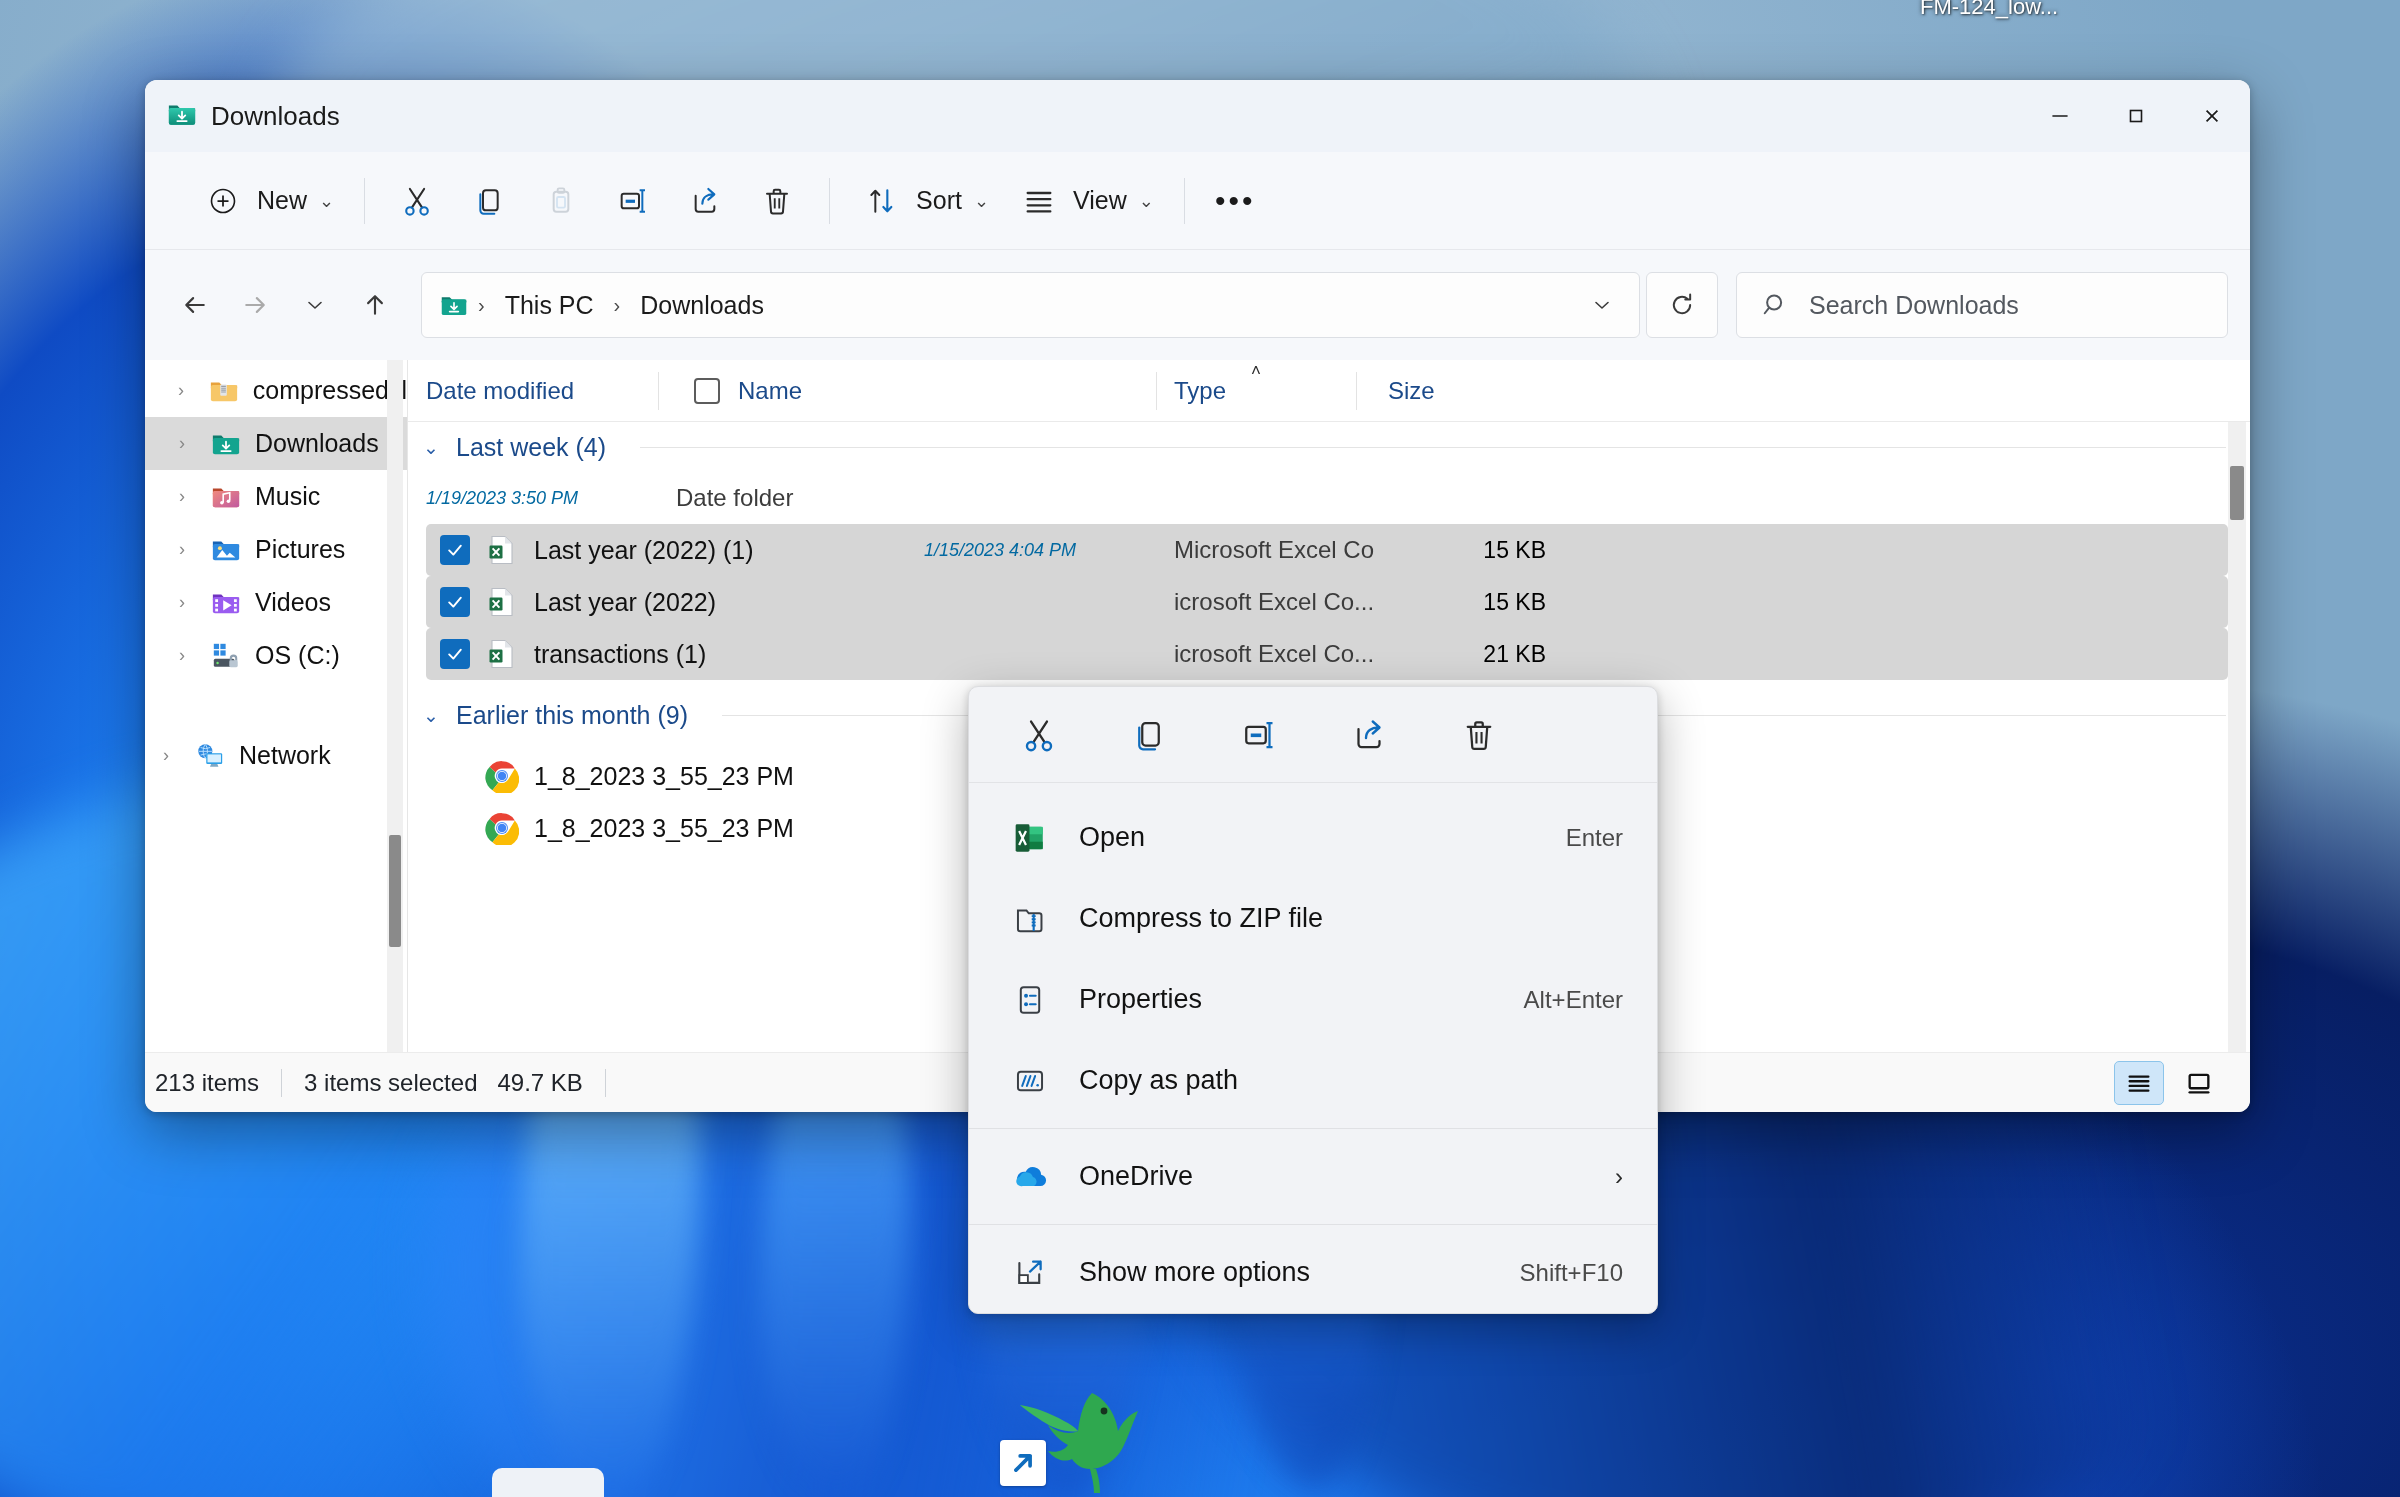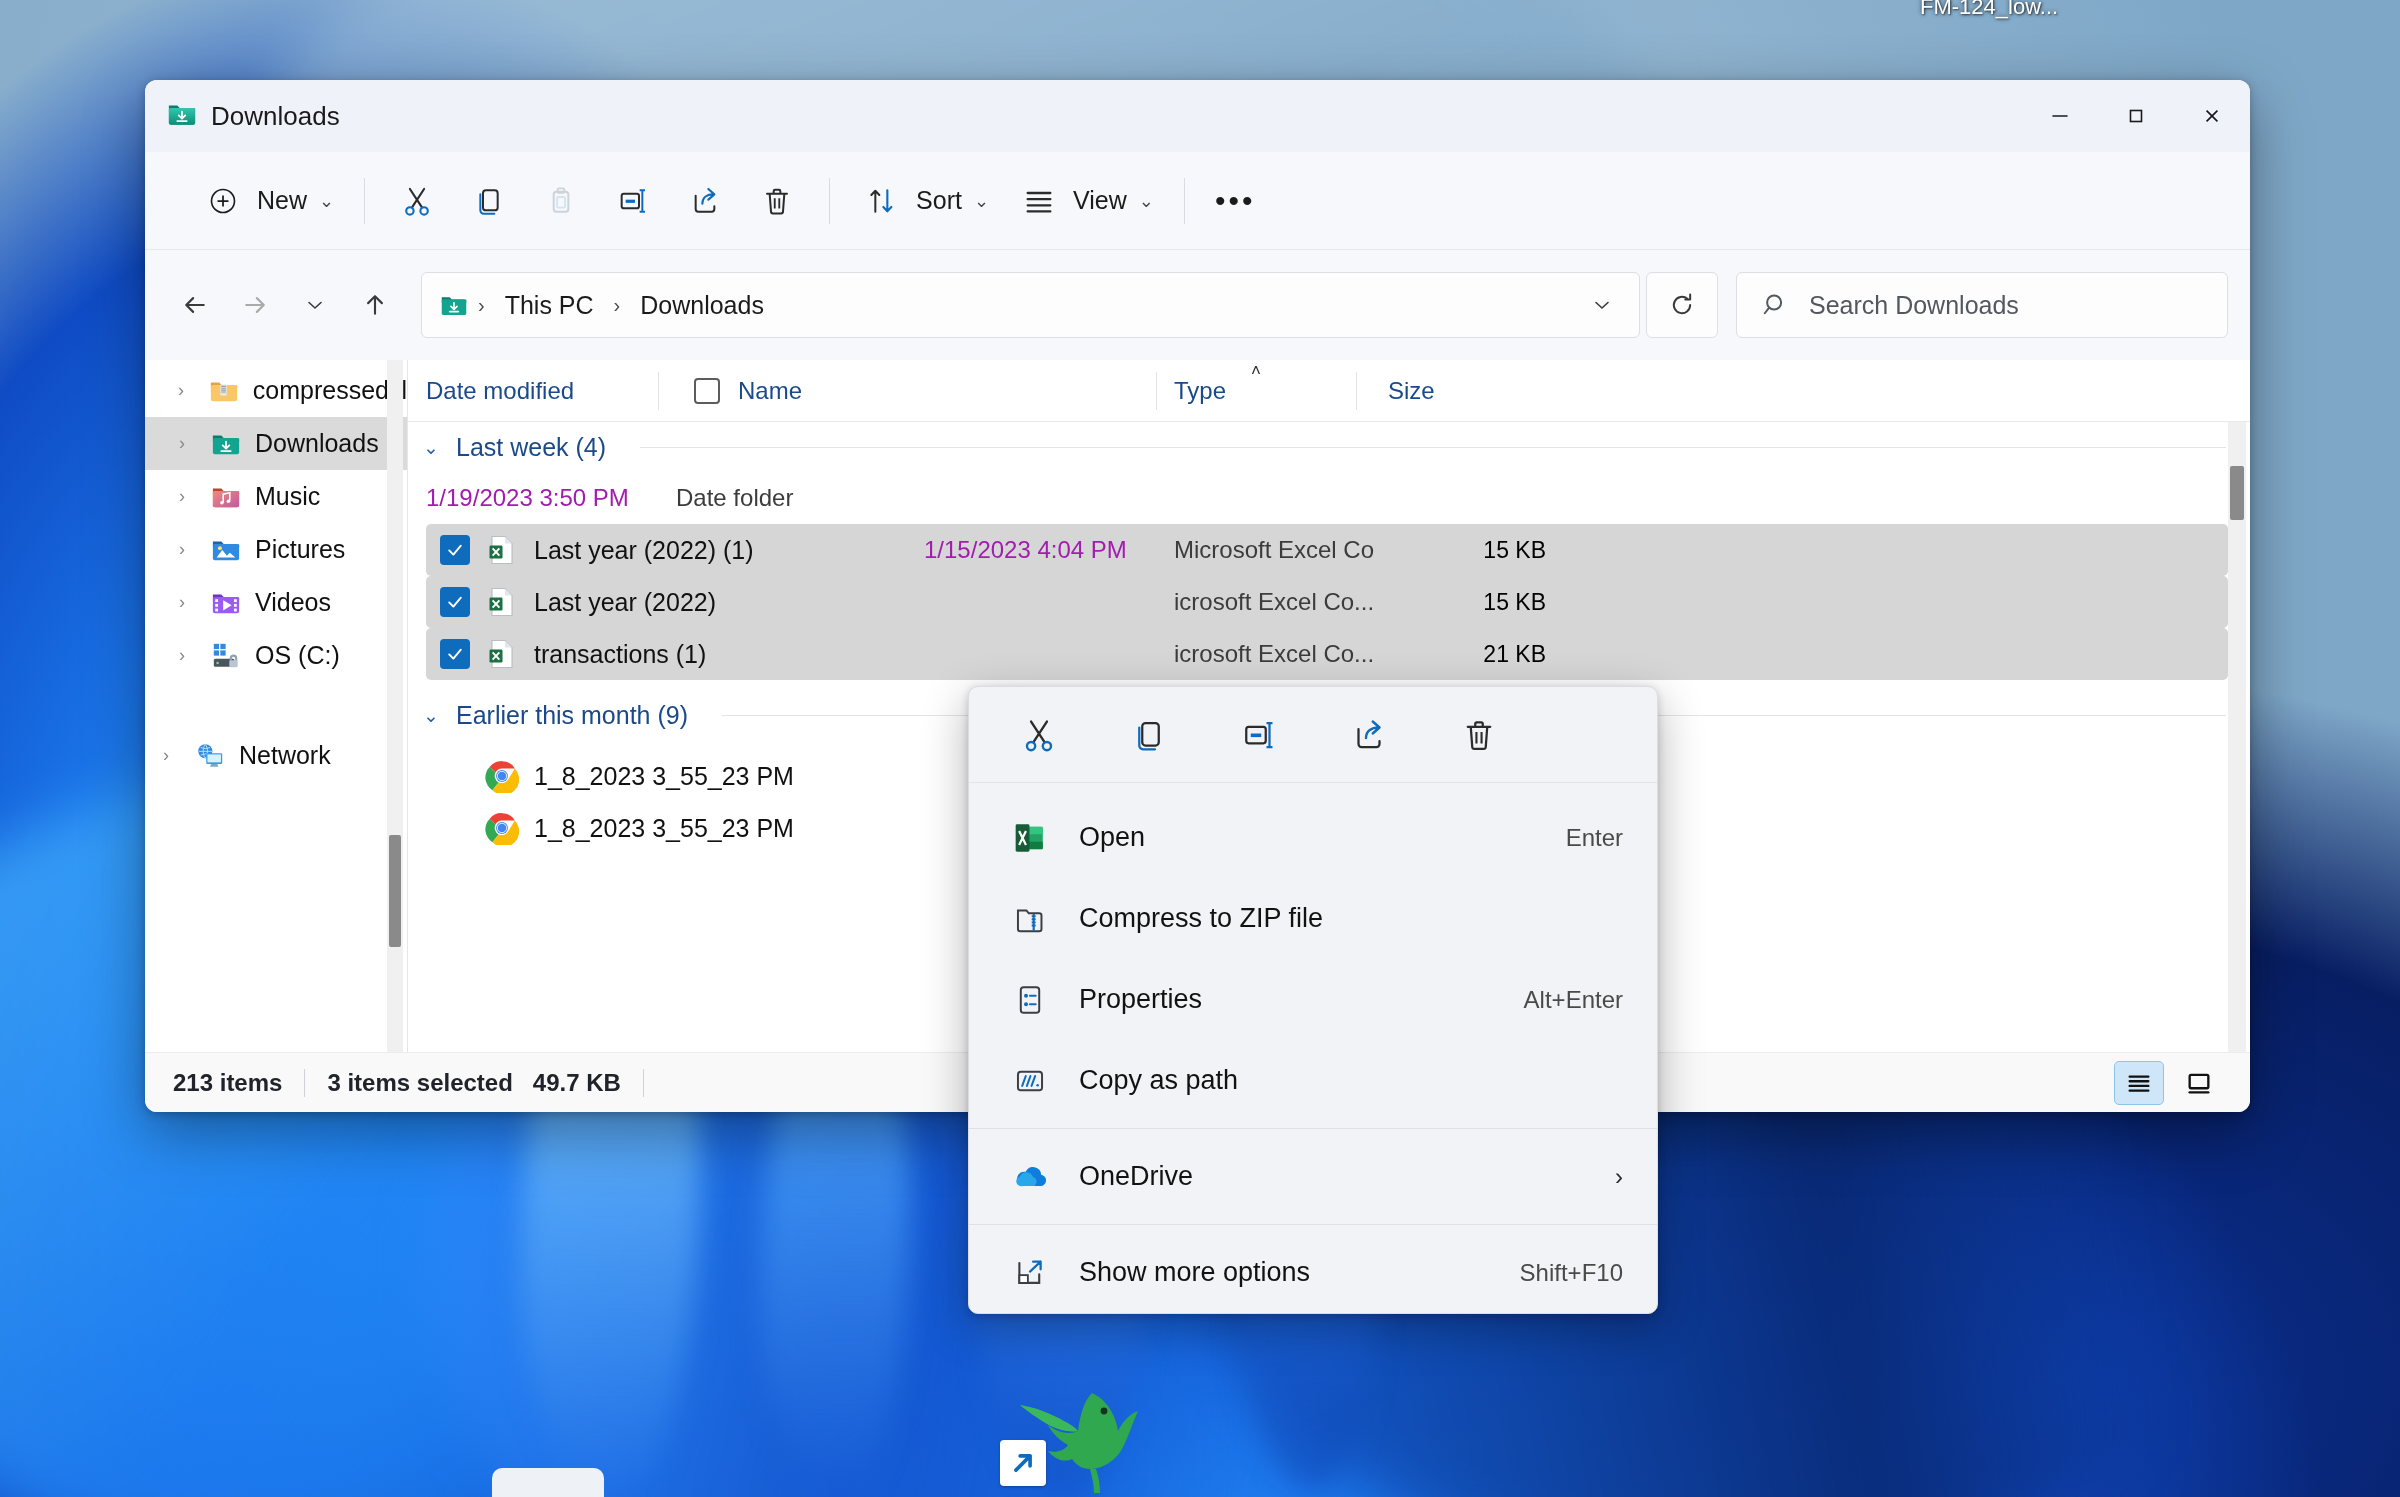--- a/index.html
+++ b/index.html
@@ -195,40 +195,39 @@
   .group-hdr .gchev { color: #2a5ea8; font-size: 19px; width: 22px; text-align: center; }
   .group-line { flex: 1 1 auto; height: 1px; background: #e4e4e4; margin-left: 20px; margin-right: 24px; }
 
   .row {
     height: 52px; display: flex; align-items: center; position: relative;
     margin: 0 22px 0 18px; border-radius: 5px;
   }
   .row.selected { background: #d6d6d6; }
   .cell { display: flex; align-items: center; height: 52px; overflow: hidden; white-space: nowrap; }
   .c-name { width: 498px; gap: 14px; padding-left: 14px; font-size: 25px; color: #111; }
-  .c-date { width: 250px; font-size: 24px; color: #a21caf; }
+  .c-date { width: 250px; font-size: 18px; color: #0369a1; font-style: italic; }
   .c-type { width: 200px; font-size: 24px; color: #3c3c3c; }
   .c-size { width: 178px; font-size: 23px; color: #000000; justify-content: flex-end; padding-right: 6px; }
   .rowcheck {
     width: 30px; height: 30px; border-radius: 4px; background: #0f6cbd;
     display: flex; align-items: center; justify-content: center; flex: 0 0 30px;
   }
   .rowcheck.empty { background: transparent; }
   .fileico { width: 36px; height: 36px; flex: 0 0 36px; display: flex; align-items: center; justify-content: center; }
   .list-scroll {
     position: absolute; right: 4px; top: 62px; width: 18px; bottom: 0; background: #f0f0f0;
   }
   .list-thumb { position: absolute; left: 2px; width: 14px; background: #8a8a8a; border-radius: 2px; }
 
   
   .statusbar {
     height: 60px; flex: 0 0 auto; background: #f9f9f9;
-    display: flex; align-items: center; padding-left: 28px; gap: 0;
+    display: flex; align-items: center; padding-left: 10px; gap: 0;
     border-top: 1px solid #ececec;
-    font-weight: bold;
   }
   .status-txt { font-size: 24px; color: #20242a; }
   .status-sep { width: 1px; height: 28px; background: #cfd3d8; margin: 0 22px; }
   .view-toggles { margin-left: auto; display: flex; gap: 10px; padding-right: 26px; }
   .vbtn {
     width: 50px; height: 44px; border-radius: 5px;
     display: flex; align-items: center; justify-content: center;
   }
   .vbtn.active { background: #cfe6f9; border: 1px solid #8cc4ea; }
 

